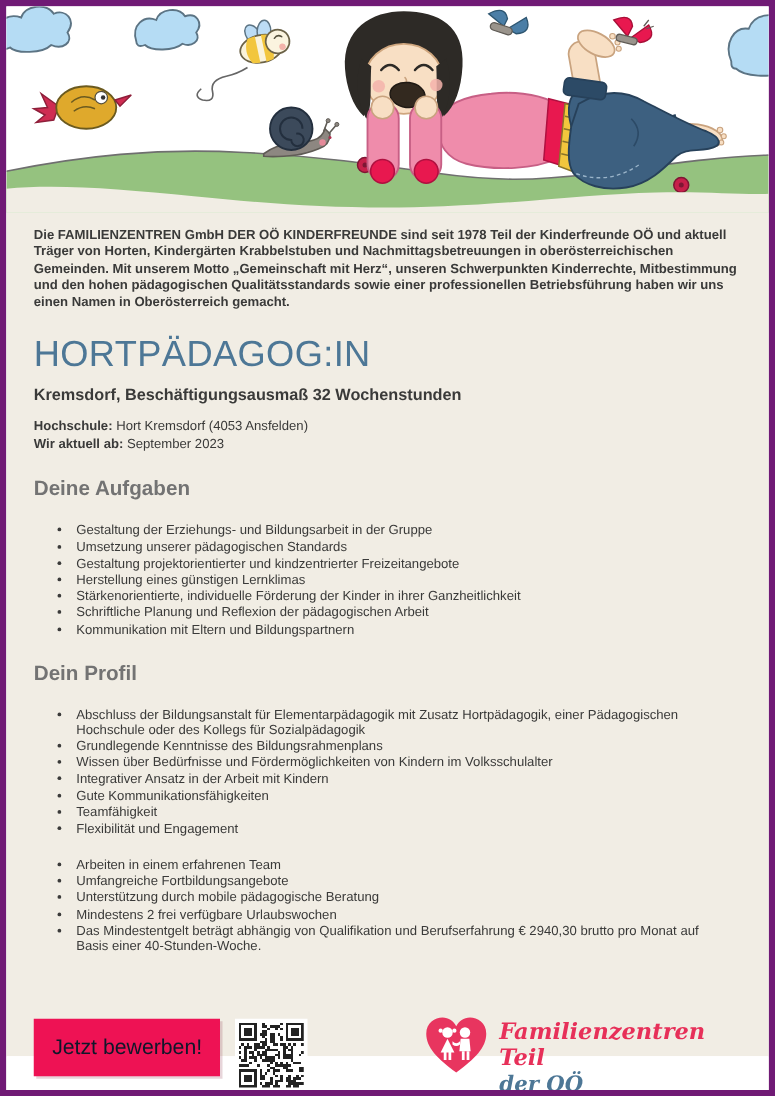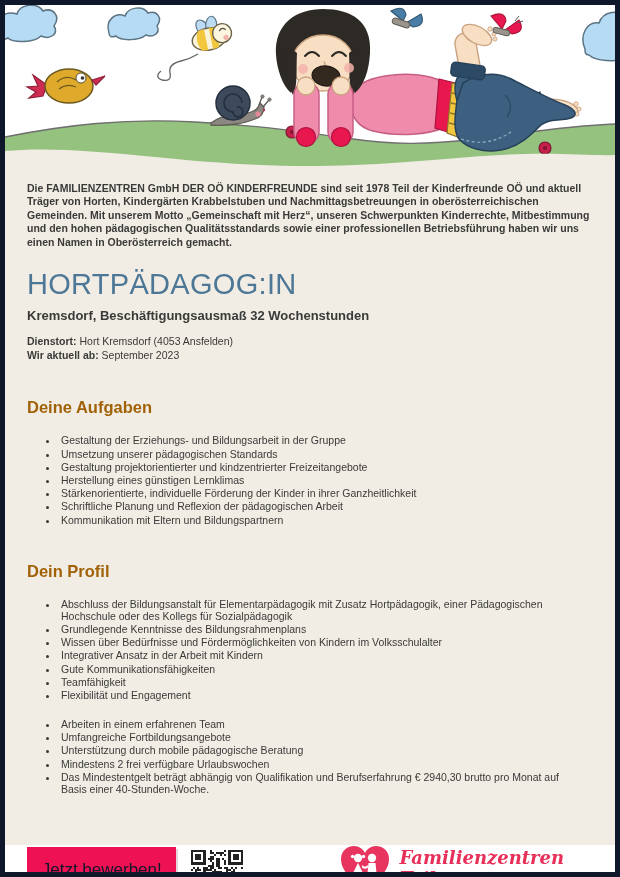--- a/index.html
+++ b/index.html
@@ -1,35 +1,35 @@
 <!DOCTYPE html>
 <html lang="de"><head>
 <meta charset="utf-8">
 <style>
   html,body{margin:0;padding:0;background:#888;}
   .page{
     width:620px;height:877px;box-sizing:border-box;
-    border:5px solid #0f172a;background:#ffffff;overflow:hidden;
+    border:5px solid #701a75;background:#ffffff;overflow:hidden;
     font-family:"Liberation Sans", sans-serif;color:#3a3a39;
     position:relative;
   }
   .hero{display:block;width:610px;height:165px;}
   .content{
     background:#f1ede4;height:675px;box-sizing:border-box;
     padding:8px 22px 0 22px;
   }
   .intro{font-size:10.5px;font-weight:700;line-height:1.28;margin:4px 0 0 0;}
   .job-title{
     font-size:29px;font-weight:400;color:#4d7796;margin:19px 0 7px 0;
     letter-spacing:0.3px;
   }
   .job-subtitle{font-size:13px;font-weight:700;margin:0 0 12px 0;}
   .meta{font-size:10.5px;line-height:1.3;}
   .meta b{font-weight:700;}
-  h2.section{font-size:16.5px;font-weight:700;margin:36px 0 8px 0;color:#a16207;}
+  h2.section{font-size:16.5px;font-weight:700;margin:20px 0 8px 0;color:#737373;}
   ul.bullets{margin:17px;padding:0 0 0 15px;font-size:10.5px;line-height:1.16;}
   ul.bullets li{margin:0 0 1px 0;padding-left:2px;}
   .footer{display:flex;align-items:flex-start;margin-top:52px;}
   .apply-btn{
     width:160px;height:46px;border:none;cursor:pointer;
     background:#ee1254;color:#0f172a;font-size:17px;
     font-family:"Liberation Sans", sans-serif;
     box-shadow:2px 2px 0 rgba(120,20,50,0.18);
   }
   .qr-box{background:#ffffff;padding:3px;margin-left:12px;line-height:0;}
@@ -166,21 +166,21 @@
 
   <div class="content">
 
     <p class="intro">Die FAMILIENZENTREN GmbH DER OÖ KINDERFREUNDE sind seit 1978 Teil der Kinderfreunde OÖ und aktuell Träger von Horten, Kindergärten Krabbelstuben und Nachmittagsbetreuungen in oberösterreichischen Gemeinden. Mit unserem Motto „Gemeinschaft mit Herz“, unseren Schwerpunkten Kinderrechte, Mitbestimmung und den hohen pädagogischen Qualitätsstandards sowie einer professionellen Betriebsführung haben wir uns einen Namen in Oberösterreich gemacht.</p>
 
     <h1 class="job-title">HORTPÄDAGOG:IN</h1>
 
     <div class="job-subtitle">Kremsdorf, Beschäftigungsausmaß 32 Wochenstunden</div>
 
     <div class="meta">
-      <div><b>Dienstort:</b><span> Hort Kremsdorf (4053 Ansfelden)</span></div>
+      <div><b>Hochschule:</b><span> Hort Kremsdorf (4053 Ansfelden)</span></div>
       <div><b>Wir aktuell ab:</b><span> September 2023</span></div>
     </div>
 
     <h2 class="section">Deine Aufgaben</h2>
     <ul class="bullets">
       <li>Gestaltung der Erziehungs- und Bildungsarbeit in der Gruppe</li>
       <li>Umsetzung unserer pädagogischen Standards</li>
       <li>Gestaltung projektorientierter und kindzentrierter Freizeitangebote</li>
       <li>Herstellung eines günstigen Lernklimas</li>
       <li>Stärkenorientierte, individuelle Förderung der Kinder in ihrer Ganzheitlichkeit</li>

